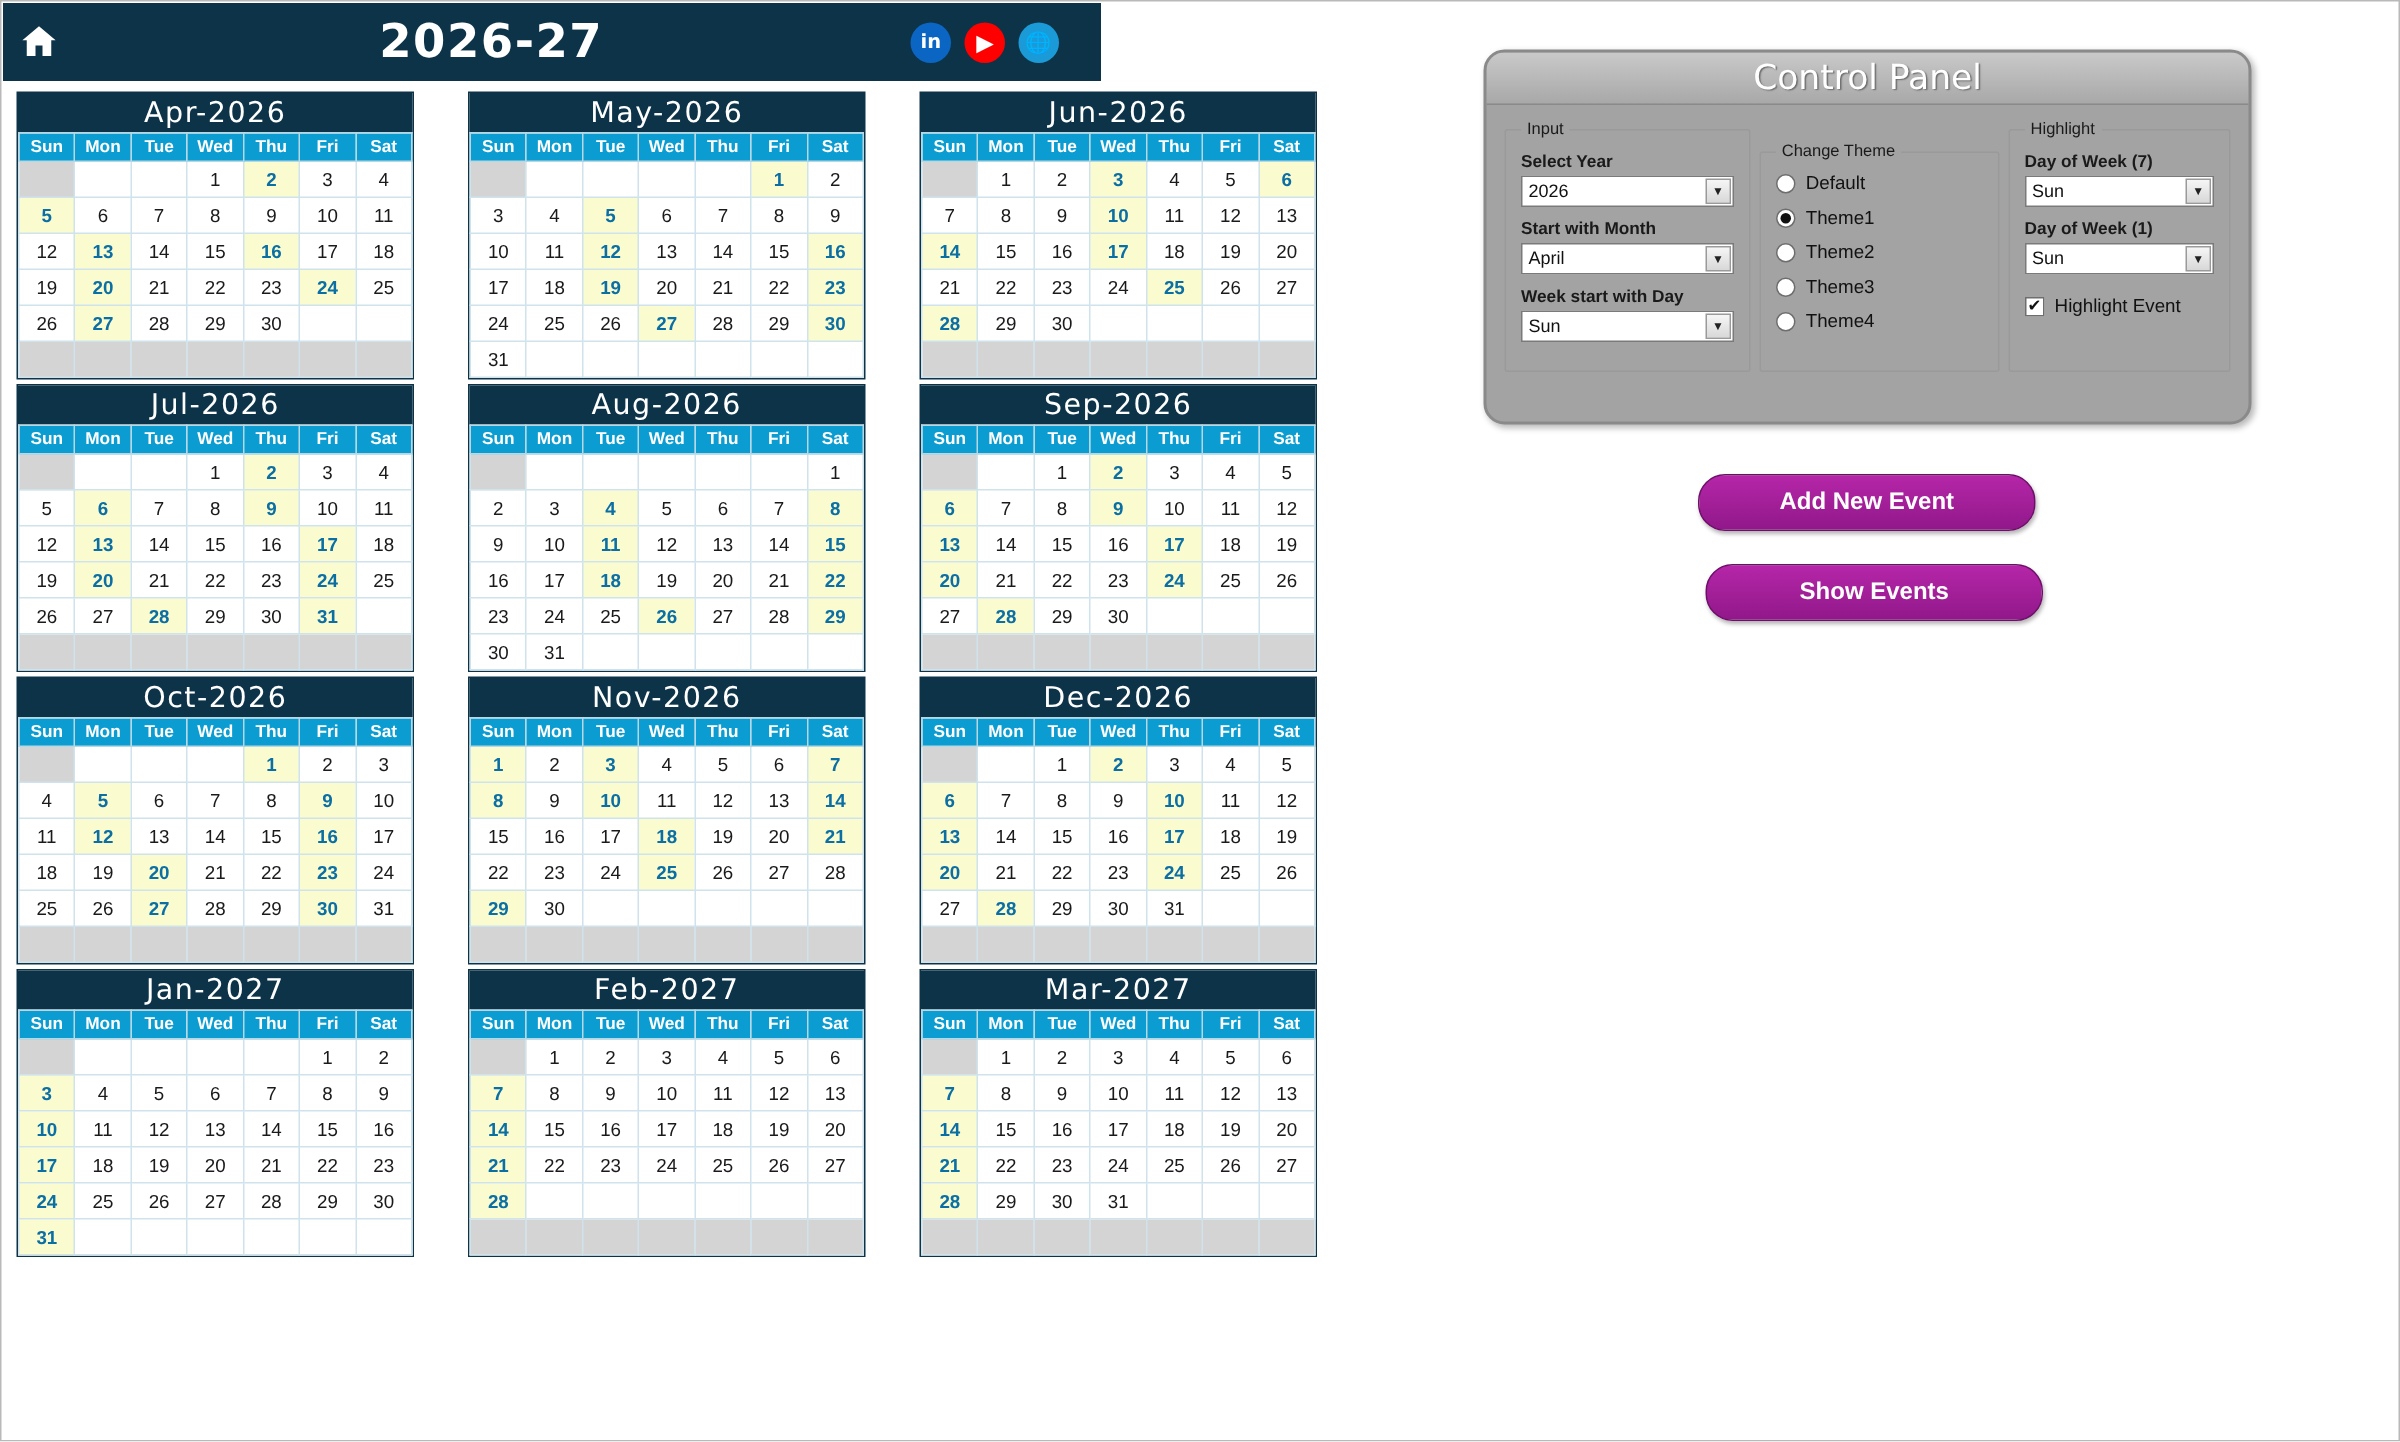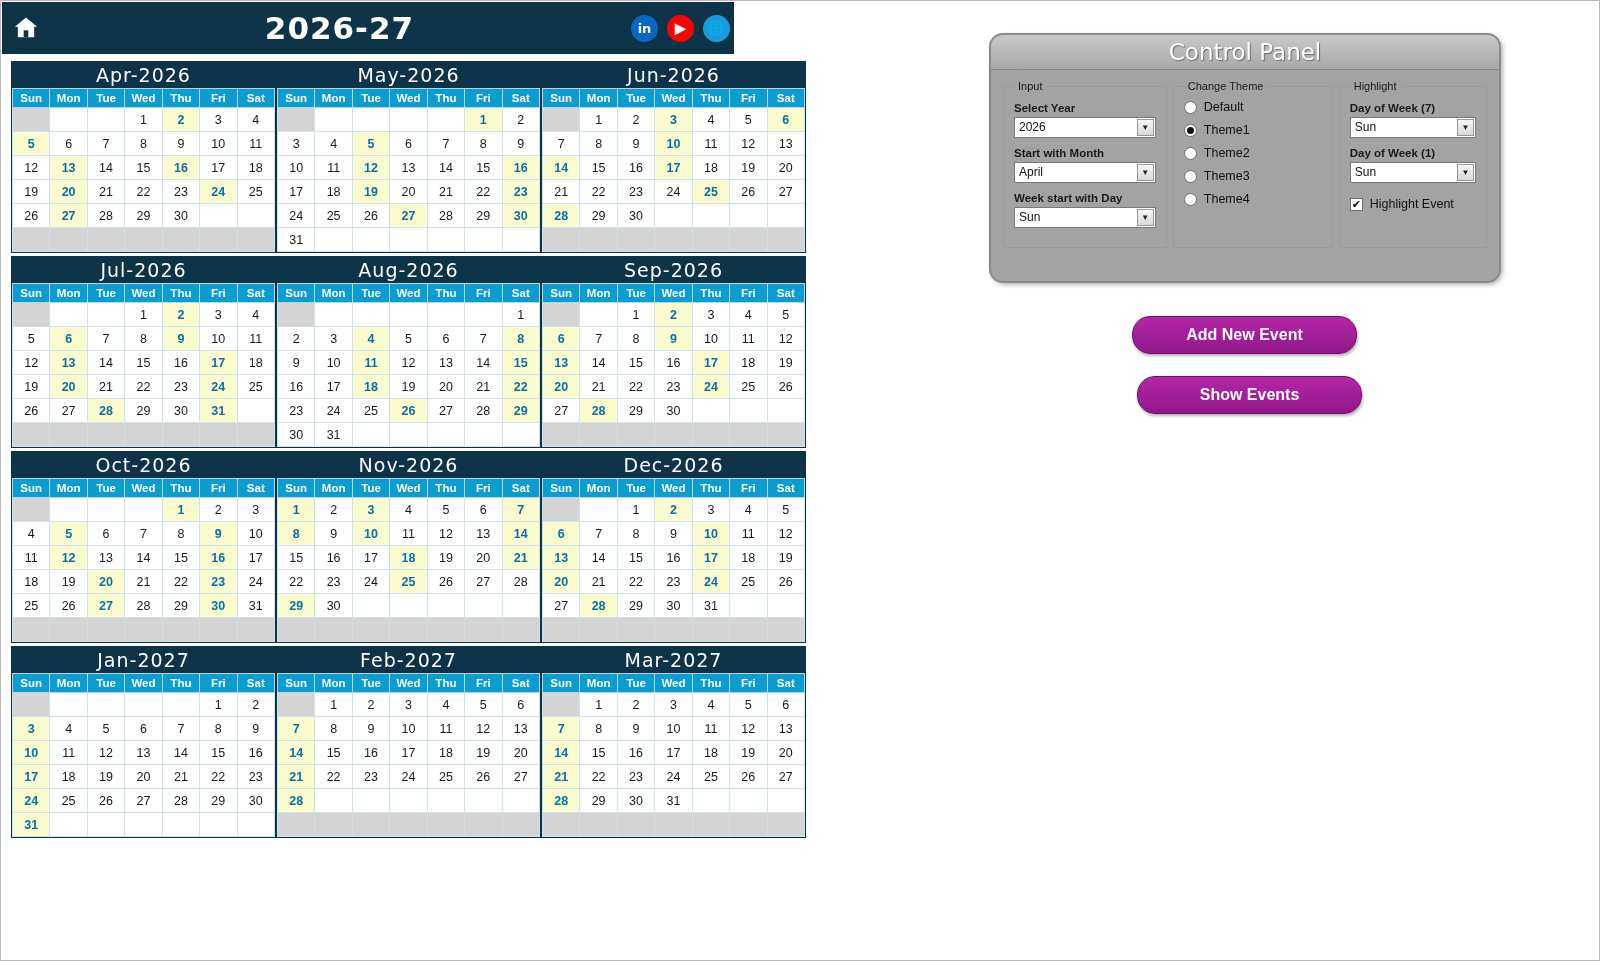--- a/index.html
+++ b/index.html
@@ -38,21 +38,21 @@
     color: #ffffff;
     font-size: 31px;
     font-weight: bold;
     letter-spacing: 1px;
     font-family: "DejaVu Sans", sans-serif;
   }
   #social {
     display: flex;
     align-items: center;
     gap: 9px;
-    margin-right: 4px;
+    margin-right: 28px;
   }
   .social-icon {
     width: 27px; height: 27px;
     border-radius: 50%;
     display: flex; align-items: center; justify-content: center;
     cursor: pointer;
     font-size: 14px;
     font-weight: bold;
     color: #ffffff;
   }
@@ -61,20 +61,21 @@
   .si-web { background: #1a9bd7; }
 
   
   #cal-area {
     position: absolute;
     left: 10px; top: 60px;
     width: 880px;
   }
   .cal-row {
     display: flex;
+    gap: 36px;
     margin-bottom: 3px;
     align-items: flex-start;
   }
   .month-block {
     width: 265px;
     border: 1px solid #0d3349;
     background: #ffffff;
   }
   .month-title {
     height: 26px;
@@ -144,21 +145,21 @@
     border-radius: 2px;
     margin: 0;
     padding: 8px 10px 10px 10px;
   }
   fieldset.group legend {
     font-size: 11px;
     color: #1a1a1a;
     padding: 0 4px;
   }
   #grp-input { width: 168px; }
-  #grp-theme { width: 164px; }
+  #grp-theme { width: 164px; margin-top: 15px; }
   #grp-highlight { width: 152px; }
 
   .fld-label {
     font-size: 11.5px;
     font-weight: bold;
     color: #1a1a1a;
     margin: 2px 0 3px 0;
   }
   .combo {
     position: relative;

